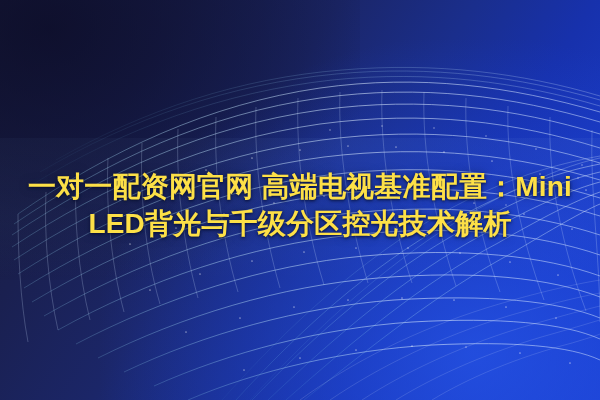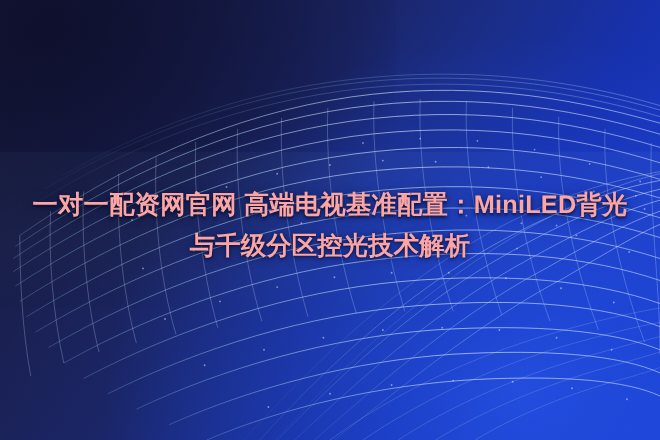--- a/index.html
+++ b/index.html
@@ -88,22 +88,22 @@
   .title-wrap {
     position: absolute;
     left: 0; right: 0;
     top: 168px;
     text-align: center;
     padding: 0 22px;
     box-sizing: border-box;
   }
   .title-text {
     display: block;
-    color: #fca5a5;
-    font-size: 23px;
+    color: #fde047;
+    font-size: 28px;
     font-weight: 700;
     line-height: 37px;
     letter-spacing: 0.2px;
     text-shadow:
        0 1px 3px rgba(5,10,40,0.85),
        0 0 10px rgba(10,20,60,0.55);
     word-break: break-all;
   }
 </style>
 </head>

